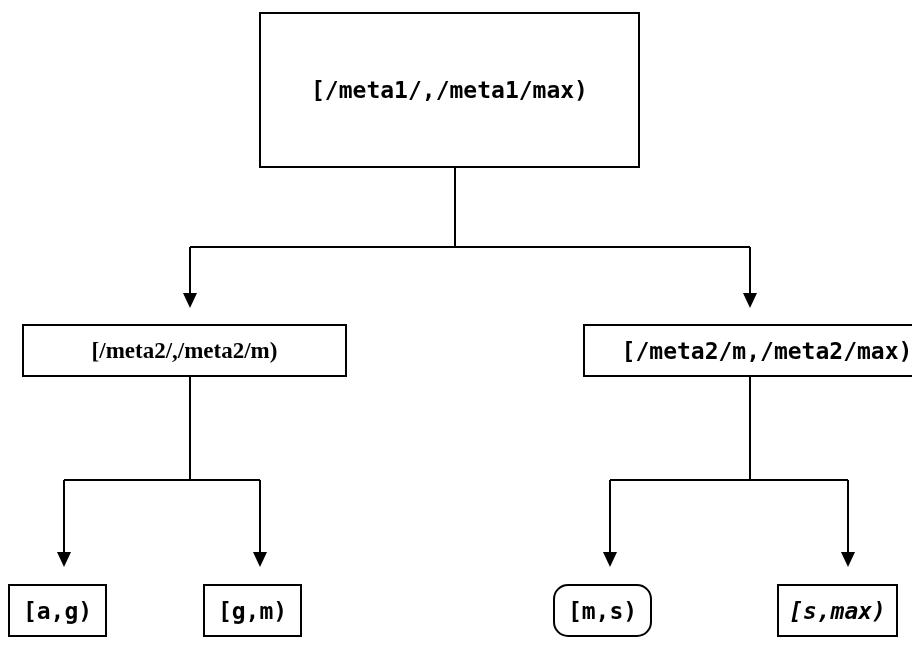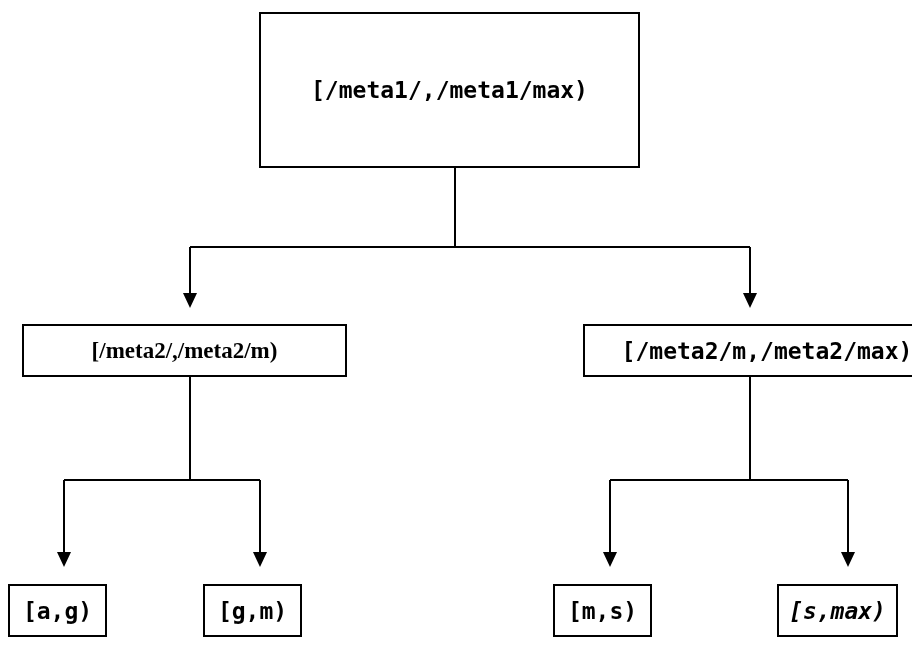--- a/index.html
+++ b/index.html
@@ -72,21 +72,21 @@
   </div>
 
   <div class="node" style="left:203px; top:584px; width:99px; height:53px;">
     <span class="node-label">[g,m)</span>
   </div>
 
   <div class="node" style="left:8px; top:584px; width:99px; height:53px;">
     <span class="node-label">[a,g)</span>
   </div>
 
-  <div class="node" style="left:553px; top:584px; width:99px; height:53px;">
+  <div class="node" style="left:553px; top:584px; width:99px; height:53px;border-radius:15px;">
     <span class="node-label">[m,s)</span>
   </div>
 
   <div class="node" style="left:777px; top:584px; width:121px; height:53px;font-style:italic;">
     <span class="node-label">[s,max)</span>
   </div>
 
 </div>
 
 </body></html>

